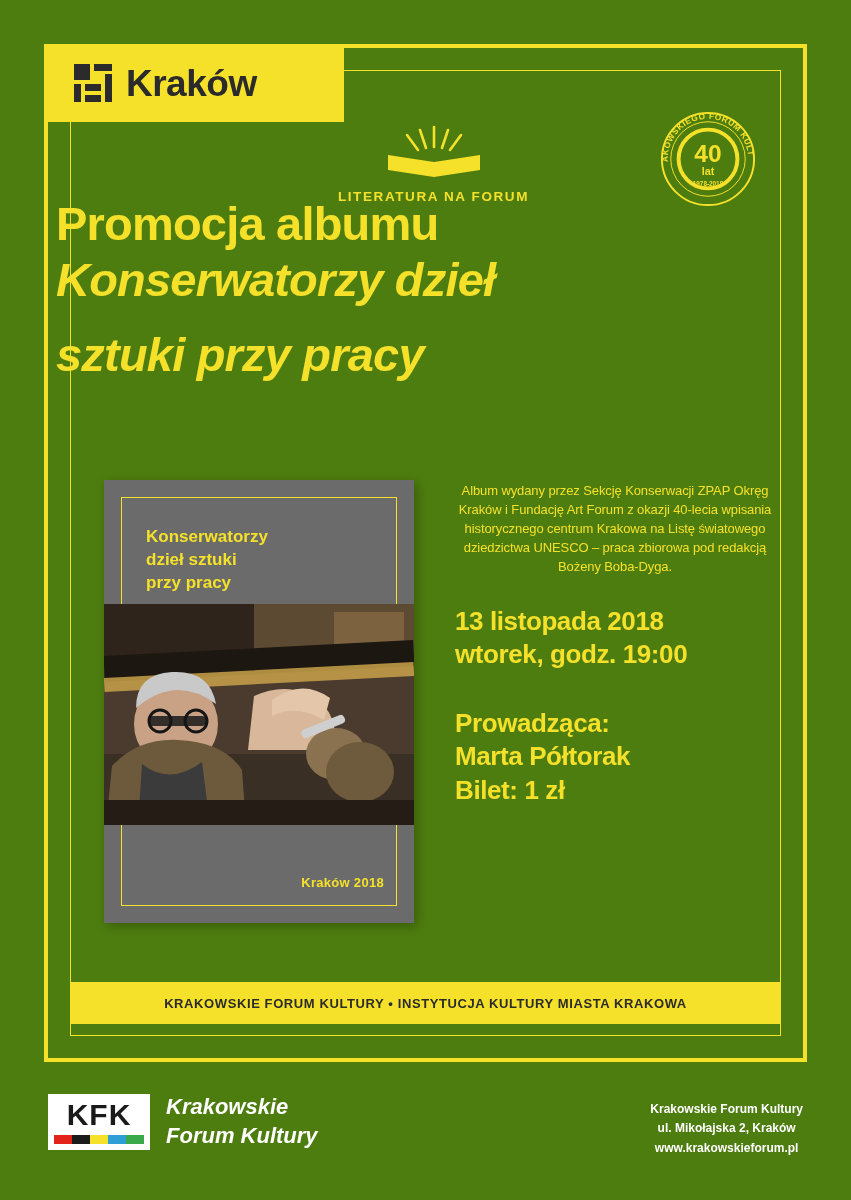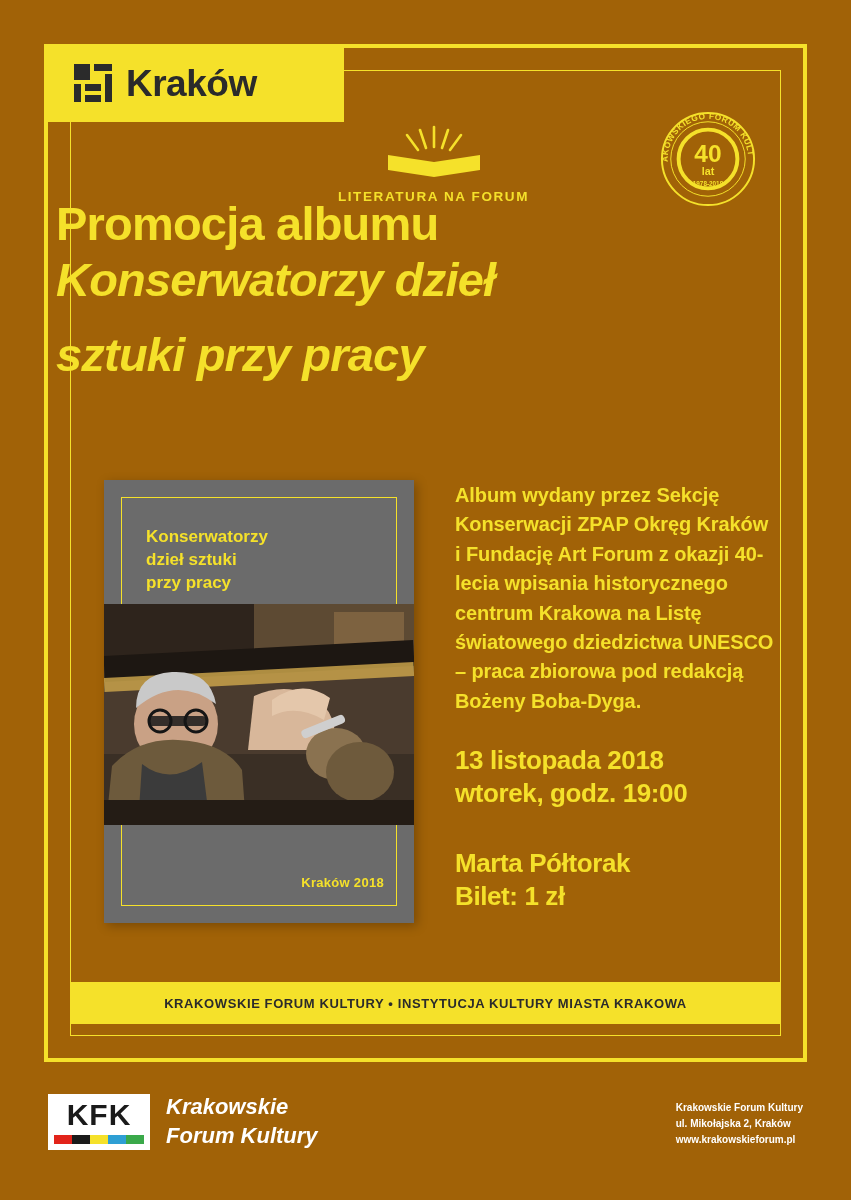--- a/index.html
+++ b/index.html
@@ -7,21 +7,21 @@
     width: 851px;
     height: 1200px;
     background: #7a7a7a;
     font-family: "Liberation Sans", sans-serif;
     overflow: hidden;
   }
   .poster {
     position: relative;
     width: 851px;
     height: 1200px;
-    background: #a16207;
+    background: #4d7c0f;
     padding-left: 32px;
   }
 
   
   .frame {
     position: absolute;
     left: 44px;
     top: 44px;
     width: 763px;
     height: 1018px;
@@ -172,24 +172,25 @@
 
   
   .rt {
     position: absolute;
     left: 455px;
     top: 481px;
     width: 320px;
     color: #f5e12a;
   }
   .blurb {
-    font-size: 20px;
-    font-weight: bold;
+    font-size: 13px;
+    font-weight: normal;
     line-height: 1.47;
     letter-spacing: -0.1px;
+    text-align: center;
   }
   .date {
     margin-top: 28px;
     font-size: 26px;
     font-weight: bold;
     line-height: 1.28;
     letter-spacing: -0.4px;
   }
   .host {
     margin-top: 36px;
@@ -261,23 +262,23 @@
     color: #ffffff;
     font-size: 22px;
     font-weight: bold;
     line-height: 1.3;
     font-style: italic;
   }
   .contact {
     position: absolute;
     right: 48px;
     top: 1100px;
-    text-align: left;
+    text-align: center;
     color: #ffffff;
-    font-size: 10px;
+    font-size: 12px;
     font-weight: bold;
     line-height: 1.62;
   }
 </style>
 </head>
 <body>
 
 <div class="poster">
 
   <div class="frame">
@@ -371,20 +372,21 @@
     <div class="book-credit">Kraków 2018</div>
   </div>
 
   <div class="rt">
     <div class="blurb">Album wydany przez Sekcję Konserwacji ZPAP Okręg Kraków i Fundację Art Forum z okazji 40-lecia wpisania historycznego centrum Krakowa na Listę światowego dziedzictwa UNESCO – praca zbiorowa pod redakcją Bożeny Boba-Dyga.</div>
     <div class="date">
       <div>13 listopada 2018</div>
       <div>wtorek, godz. 19:00</div>
     </div>
     <div class="host">
+      <div>Prowadząca:</div>
       <div>Marta Półtorak</div>
       <div>Bilet: 1 zł</div>
     </div>
   </div>
 
   <div class="kfk-logo">
     <span class="kfk-mark">
       <span class="kfk-letters">KFK</span>
       <span class="kfk-stripes">
         <i style="background:#e2231a"></i>

